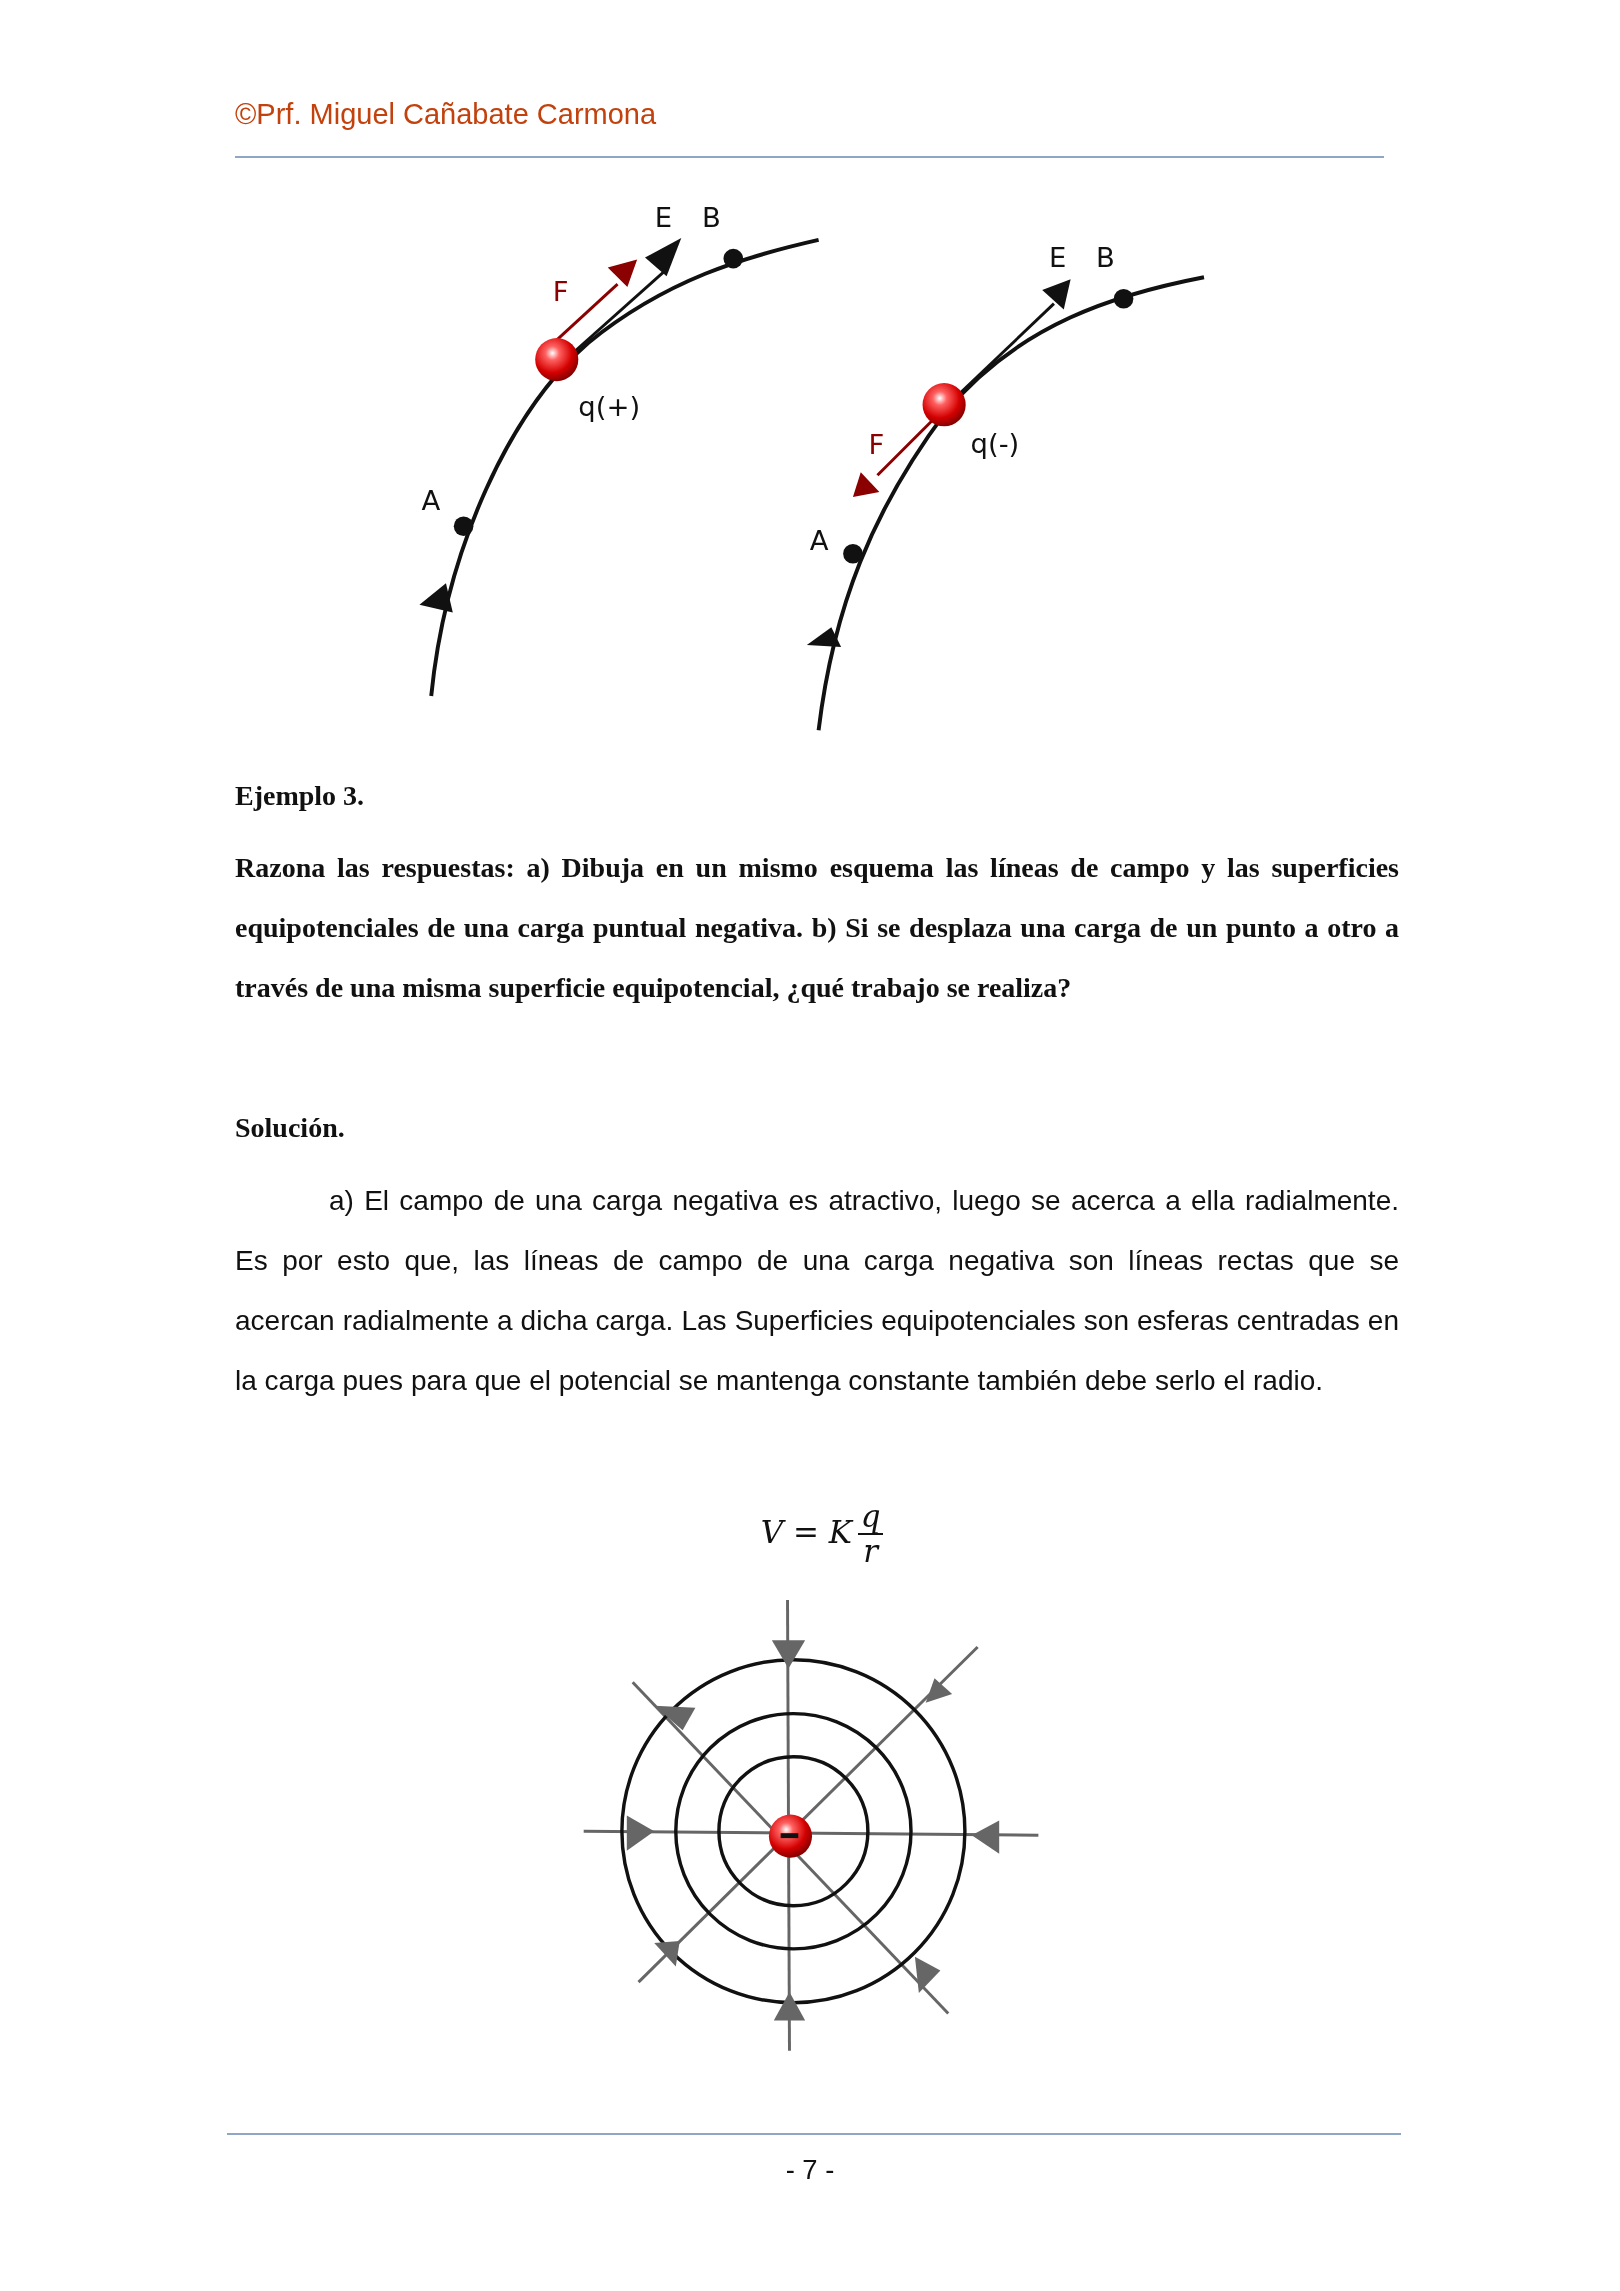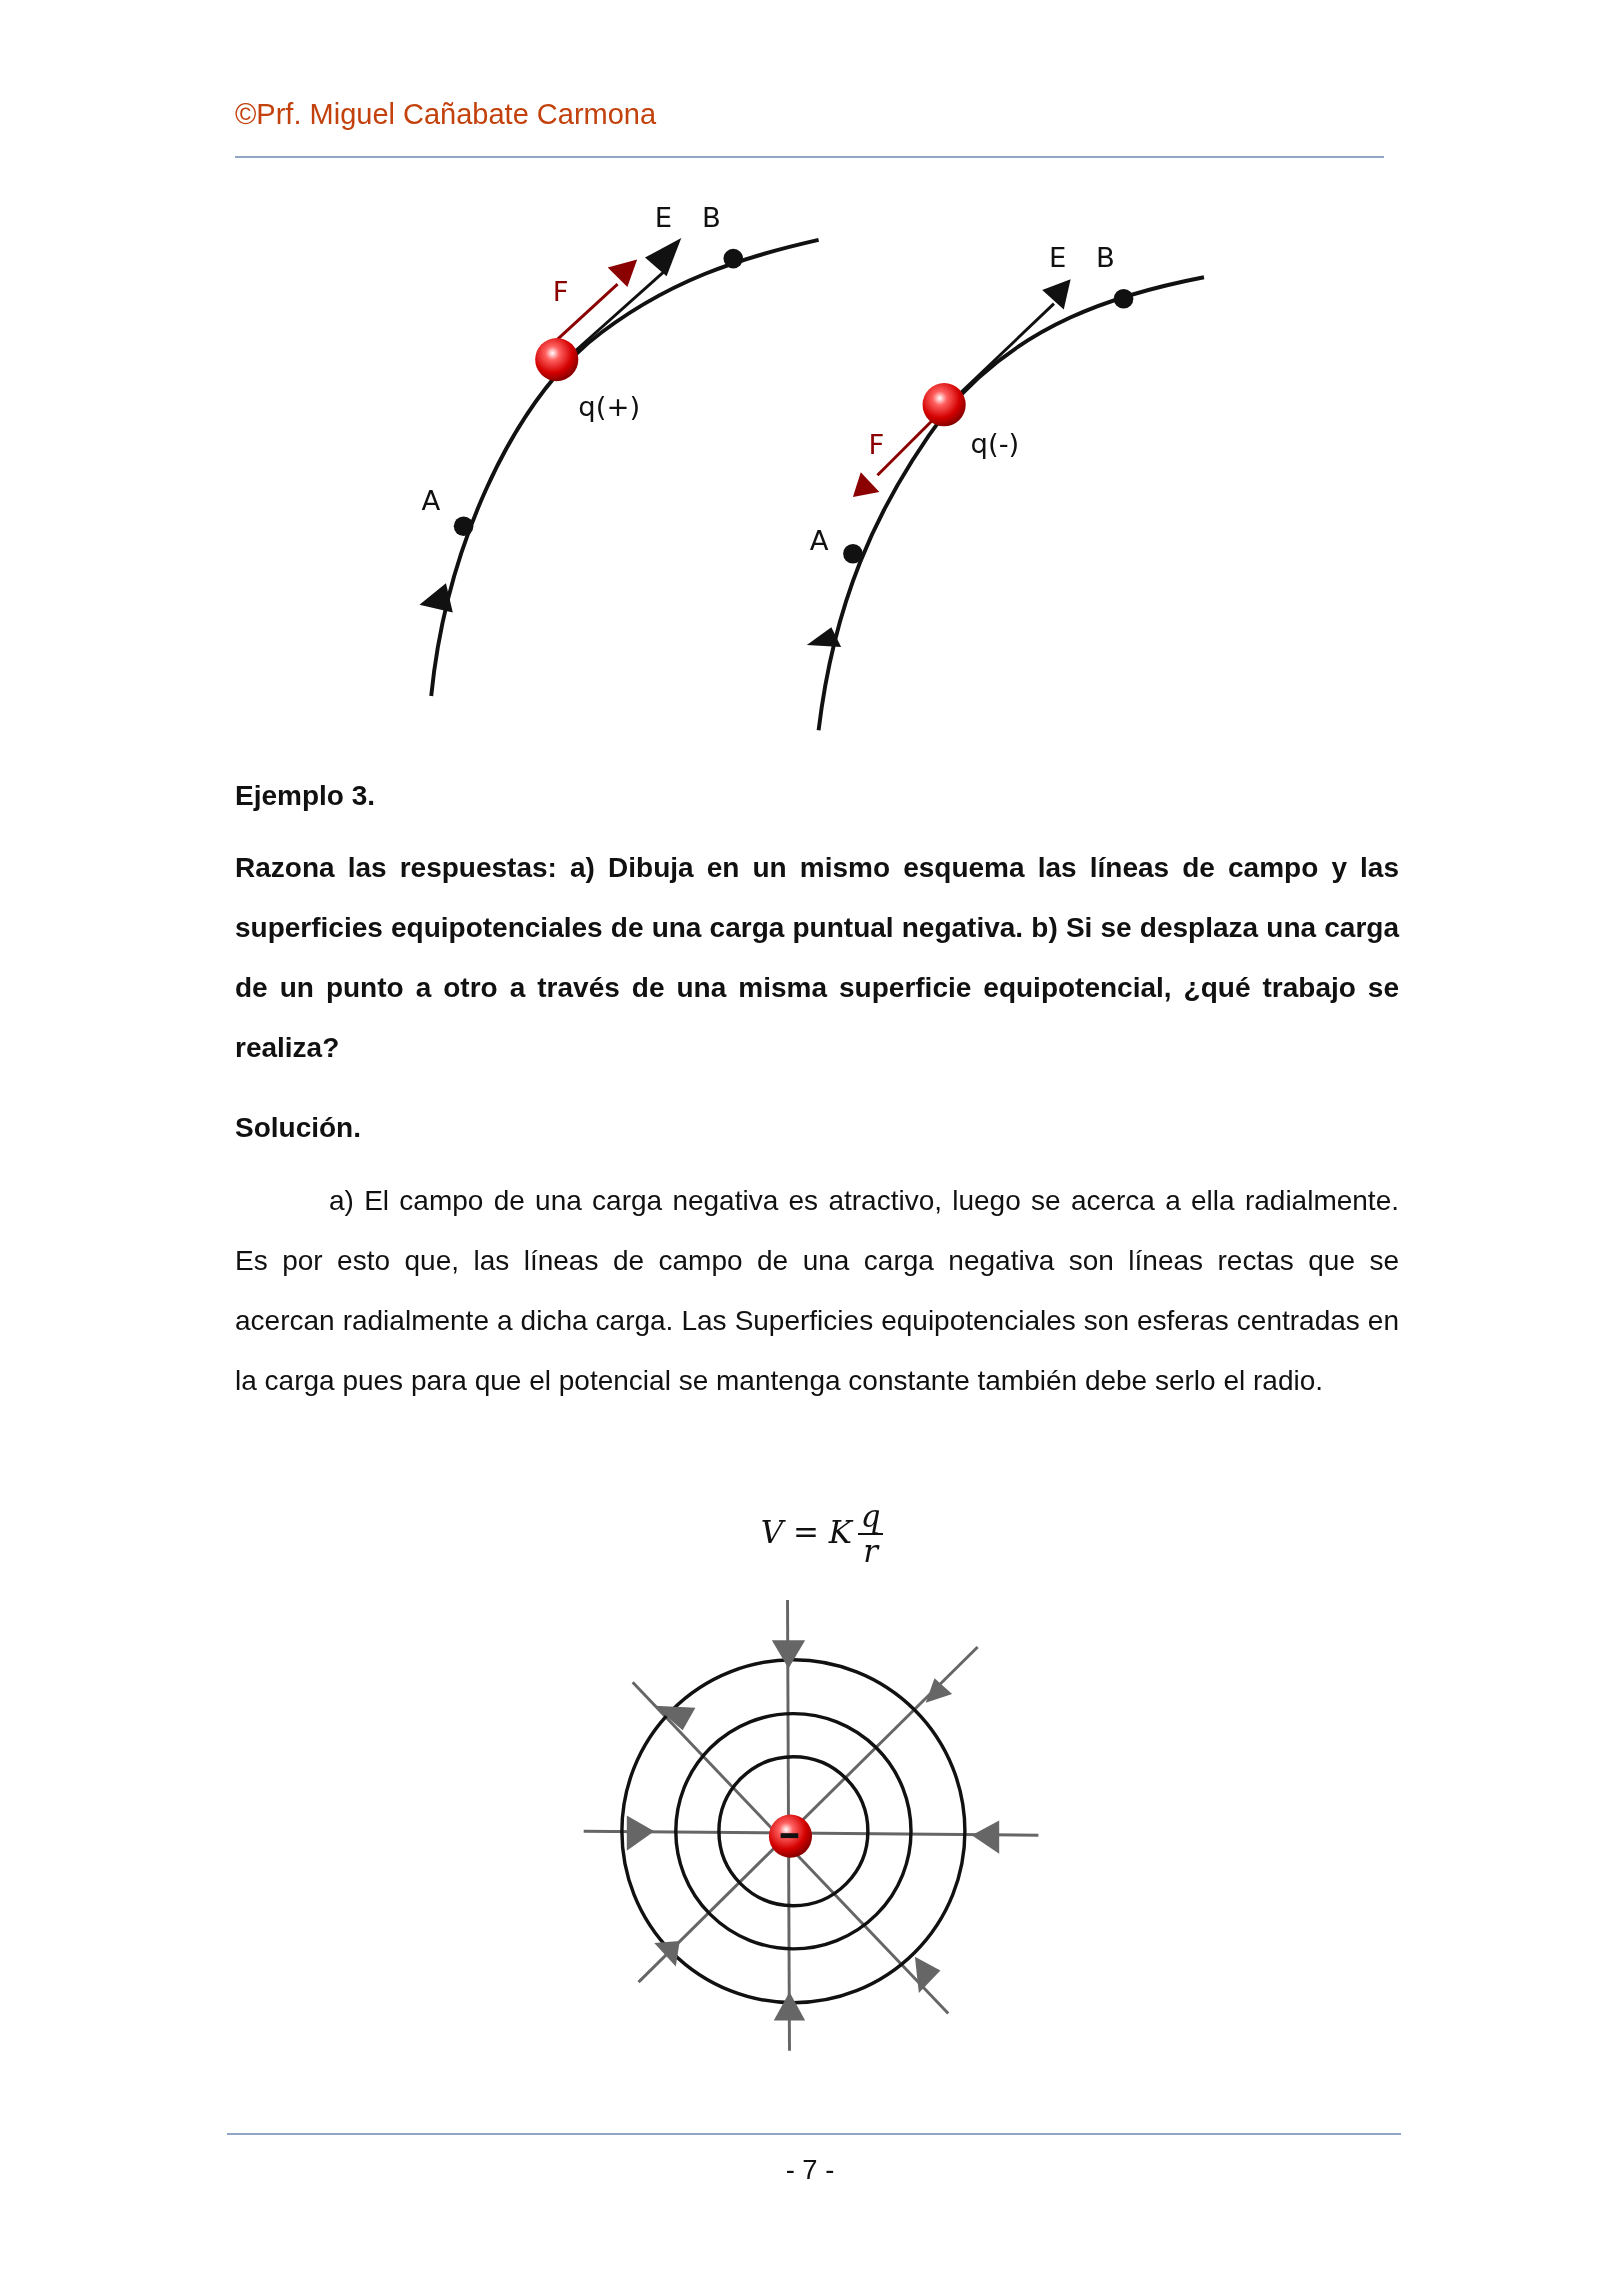--- a/index.html
+++ b/index.html
@@ -6,21 +6,21 @@
   body { width: 1620px; height: 2292px; position: relative; overflow: hidden;
          font-family: "Liberation Sans", "DejaVu Sans", sans-serif; color: #111; }
   .header { position: absolute; left: 235px; top: 98px; width: 1149px; height: 39px; font-size: 29px; color: #c2410c; }
   .header .left { position: absolute; left: 0; top: 0; }
   .header .right { position: absolute; left: 582px; top: 0; }
   .hr-top { position: absolute; left: 235px; top: 156px; width: 1149px; height: 2px; background: #8fa6c4; }
   .hr-bottom { position: absolute; left: 227px; top: 2133px; width: 1174px; height: 2px; background: #8fa6c4; }
   .page-number { position: absolute; left: 0; width: 1620px; top: 2154px; text-align: center; font-size: 27.4px; }
   svg.fig { position: absolute; }
   .text { position: absolute; left: 235px; width: 1164px; font-size: 28px; line-height: 60px; }
-  .bold { font-weight: bold; }
+  .bold { font-weight: bold; font-family: Liberation Serif, serif; }
   .just { text-align: justify; }
   .indent { text-indent: 94px; }
   .formula { position: absolute; left: 0; width: 1620px; top: 1500px; text-align: center;
              font-family: "DejaVu Serif", "Liberation Serif", serif; font-style: italic; font-size: 31px; margin-left: 15px; }
   .frac { display: inline-block; vertical-align: middle; text-align: center; margin: 0 5.9px; }
   .frac span { display: block; line-height: 33px; }
   .frac .num { border-bottom: 2px solid #111; padding: 0 2.9px; }
   .lbl { font-family: "DejaVu Sans", sans-serif; font-size: 28px; fill: #111; }
   .lbl-red { fill: #8b0000; }
 </style>

